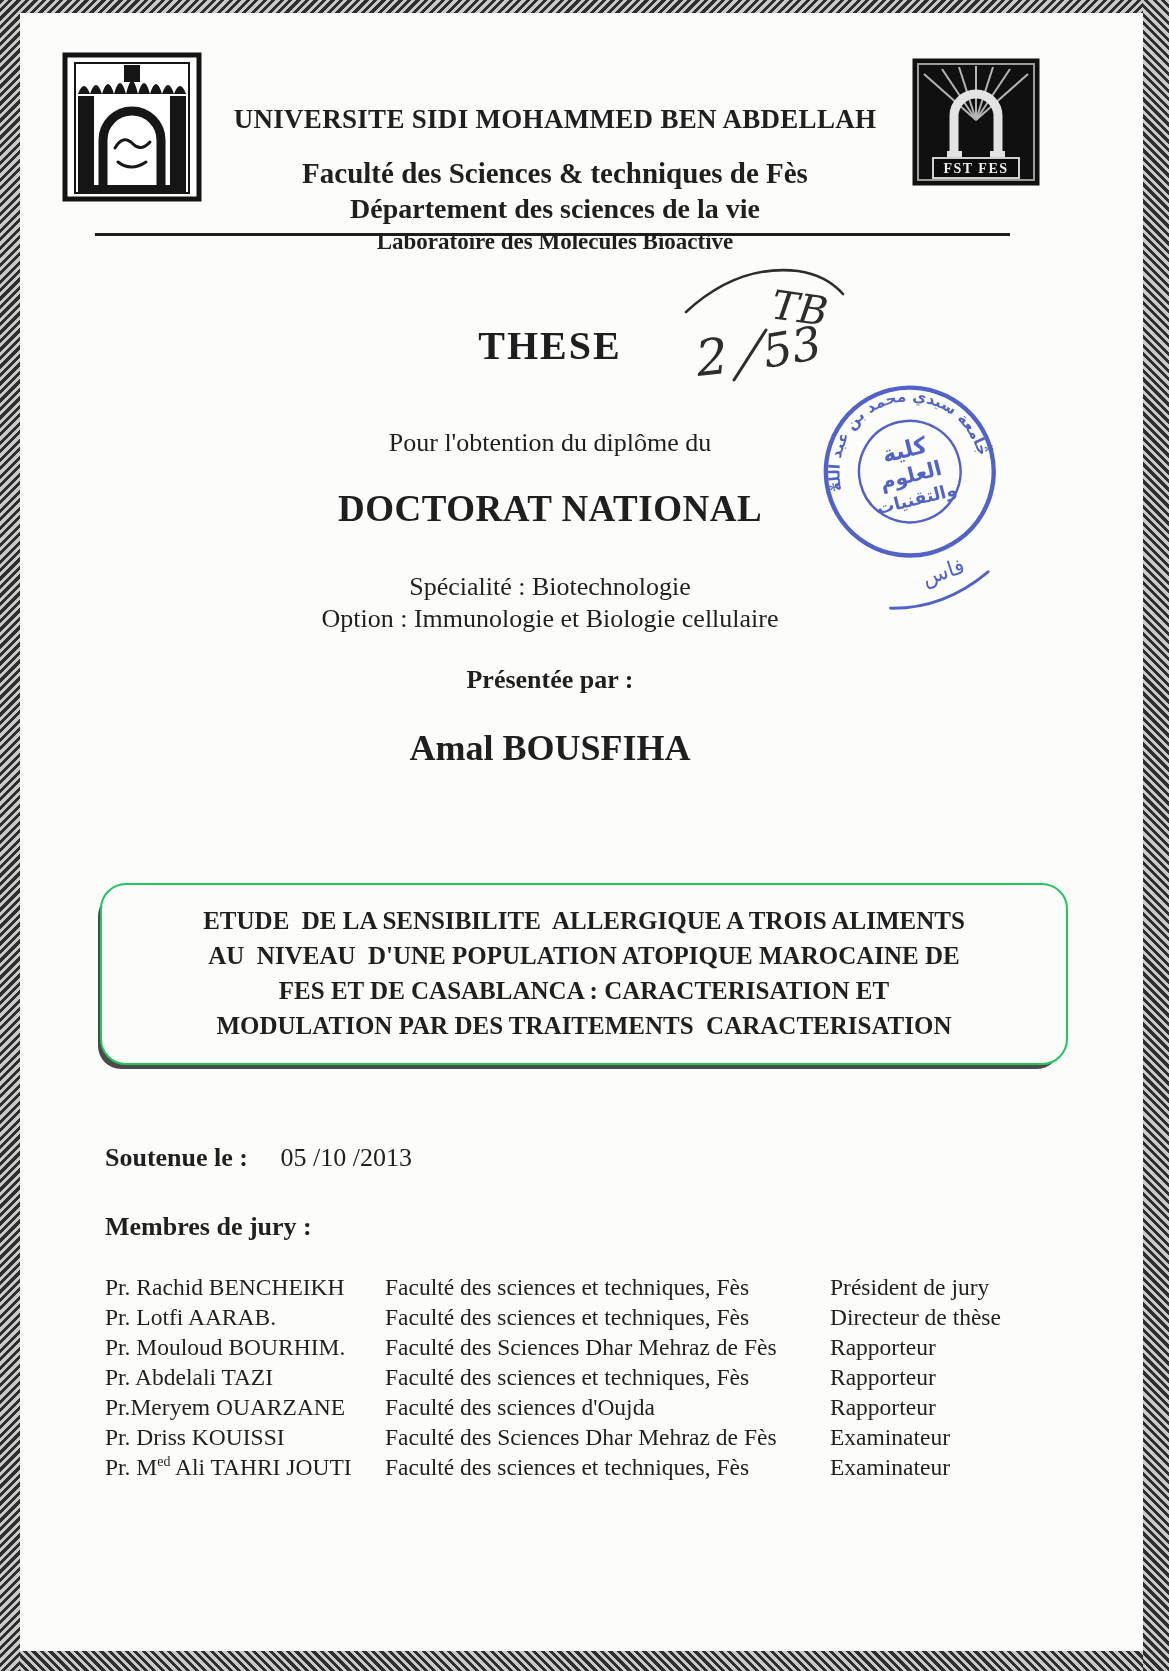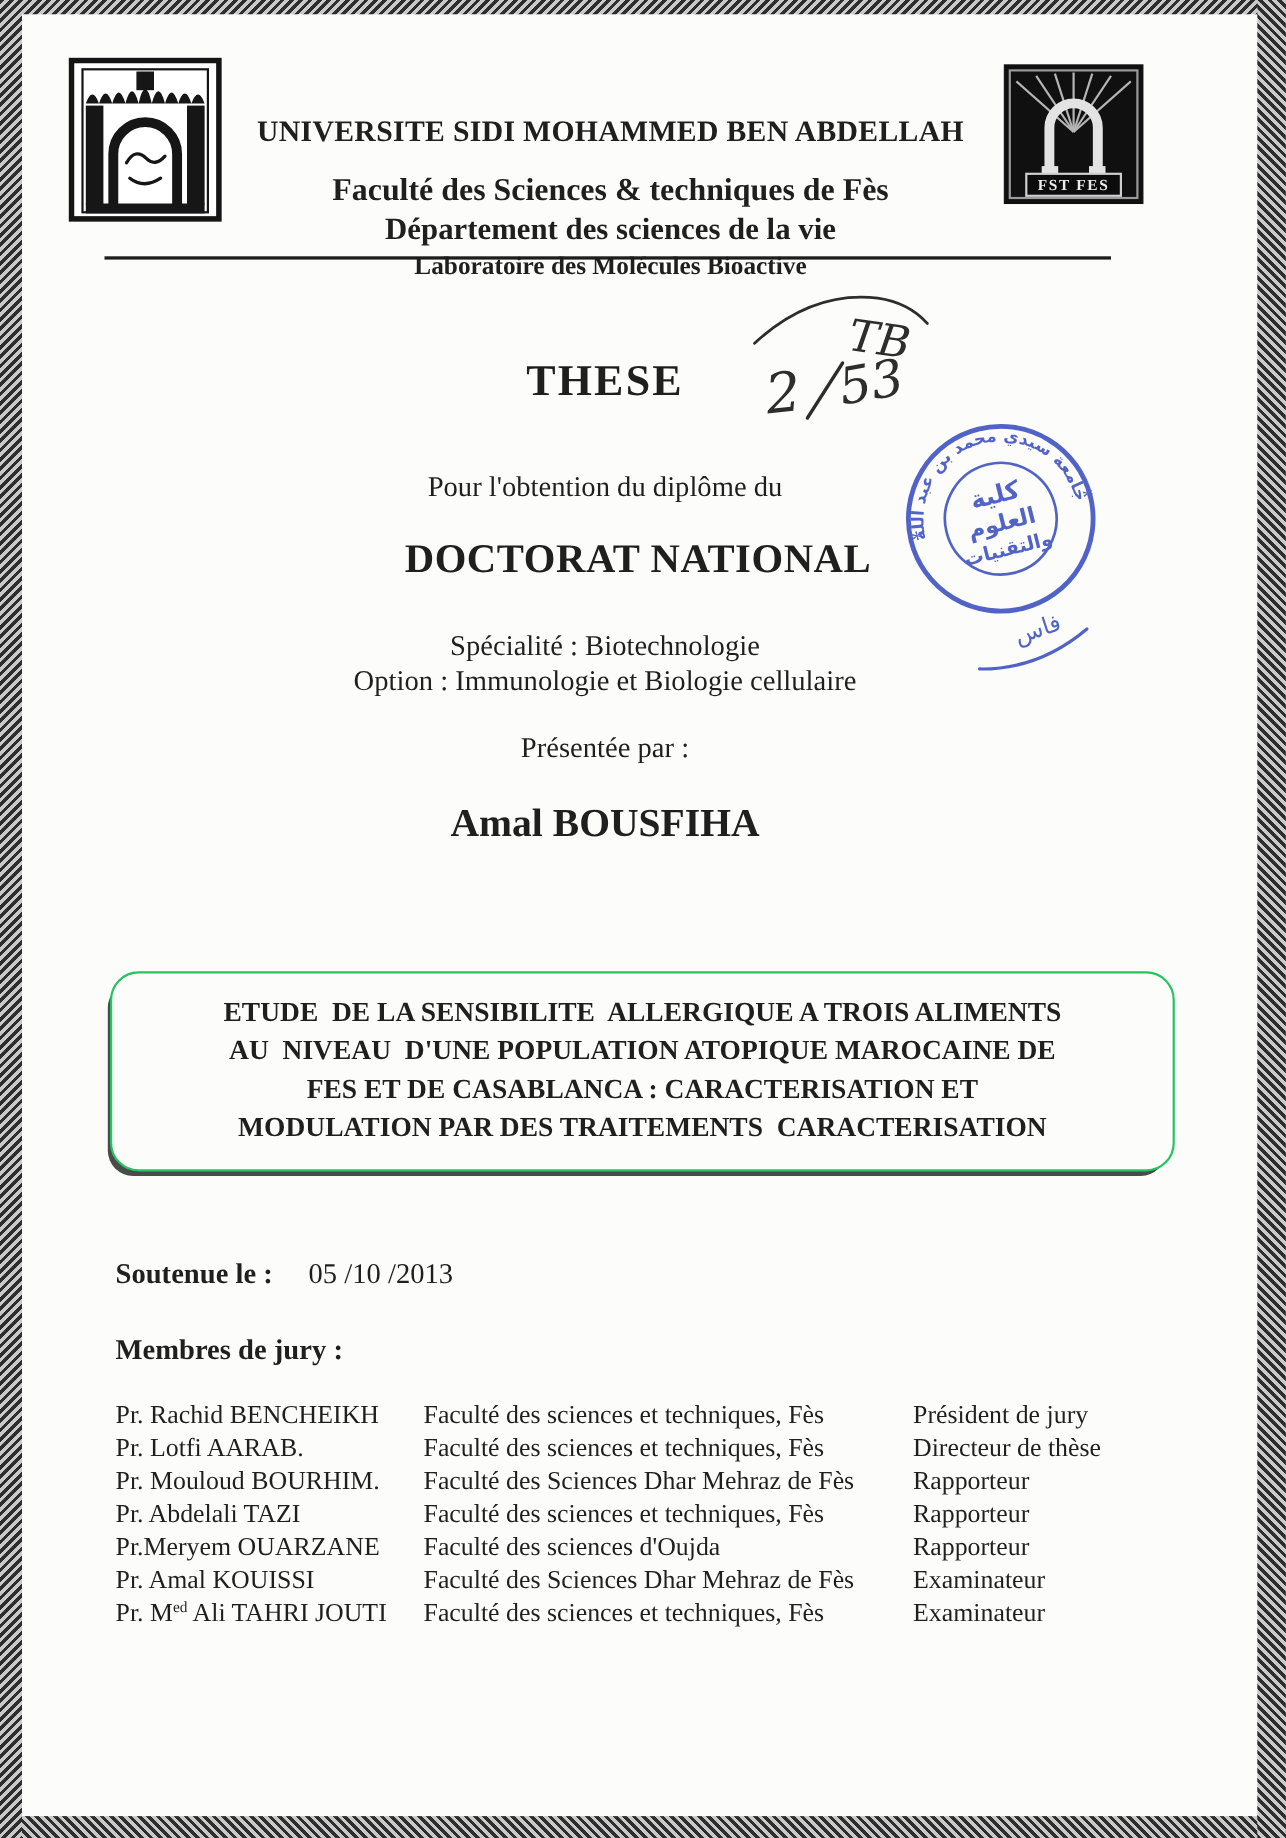--- a/index.html
+++ b/index.html
@@ -26,24 +26,24 @@
   .logo-right{position:absolute;left:912px;top:58px;width:128px;height:128px;}
   .header-text{position:absolute;left:205px;top:104px;width:700px;text-align:center;line-height:1.18;}
   .hdr-university{font-size:27px;font-weight:bold;letter-spacing:.3px;}
   .hdr-faculty{font-size:29px;font-weight:bold;margin-top:20px;}
   .hdr-department{font-size:28px;font-weight:bold;margin-top:2px;}
   .hdr-laboratory{font-size:23px;font-weight:bold;margin-top:3px;}
   .header-rule{position:absolute;left:95px;top:233px;width:915px;height:3px;background:#1d1d1d;}
 
   .these{top:322px;font-size:40px;font-weight:bold;letter-spacing:2px;}
   .obtention{top:428px;font-size:26px;}
-  .doctorat{top:487px;font-size:37px;font-weight:bold;letter-spacing:.5px;padding-left:30px;}
+  .doctorat{top:487px;font-size:37px;font-weight:bold;letter-spacing:.5px;}
   .specialty{top:572px;font-size:26px;}
   .option{top:604px;font-size:26px;}
-  .presented{top:665px;font-size:26px;font-weight:normal;}
+  .presented{top:665px;font-size:26px;font-weight:bold;}
   .author{top:727px;font-size:36px;font-weight:bold;}
 
   .annotation{position:absolute;left:678px;top:258px;width:175px;height:135px;}
   .stamp{position:absolute;left:812px;top:368px;width:205px;height:245px;transform:rotate(-14deg);opacity:.88;}
 
   .title-box{
     position:absolute;left:100px;top:883px;width:968px;box-sizing:border-box;
     border:2px solid #22c55e;border-radius:26px;
     padding:18px 22px 20px 22px;
     box-shadow:-5px 7px 0 -3px #4a4a4a;
@@ -181,21 +181,21 @@
       <span>Pr. Abdelali TAZI</span>
       <span>Faculté des sciences et techniques, Fès</span>
       <span>Rapporteur</span>
     </div>
     <div class="jury-row">
       <span>Pr.Meryem OUARZANE</span>
       <span>Faculté des sciences d'Oujda</span>
       <span>Rapporteur</span>
     </div>
     <div class="jury-row">
-      <span>Pr. Amal KOUISSI</span>
+      <span>Pr. Driss KOUISSI</span>
       <span>Faculté des Sciences Dhar Mehraz de Fès</span>
       <span>Examinateur</span>
     </div>
     <div class="jury-row">
       <span><span>Pr. M</span><sup>ed</sup><span> Ali TAHRI JOUTI</span></span>
       <span>Faculté des sciences et techniques, Fès</span>
       <span>Examinateur</span>
     </div>
   </div>
 

